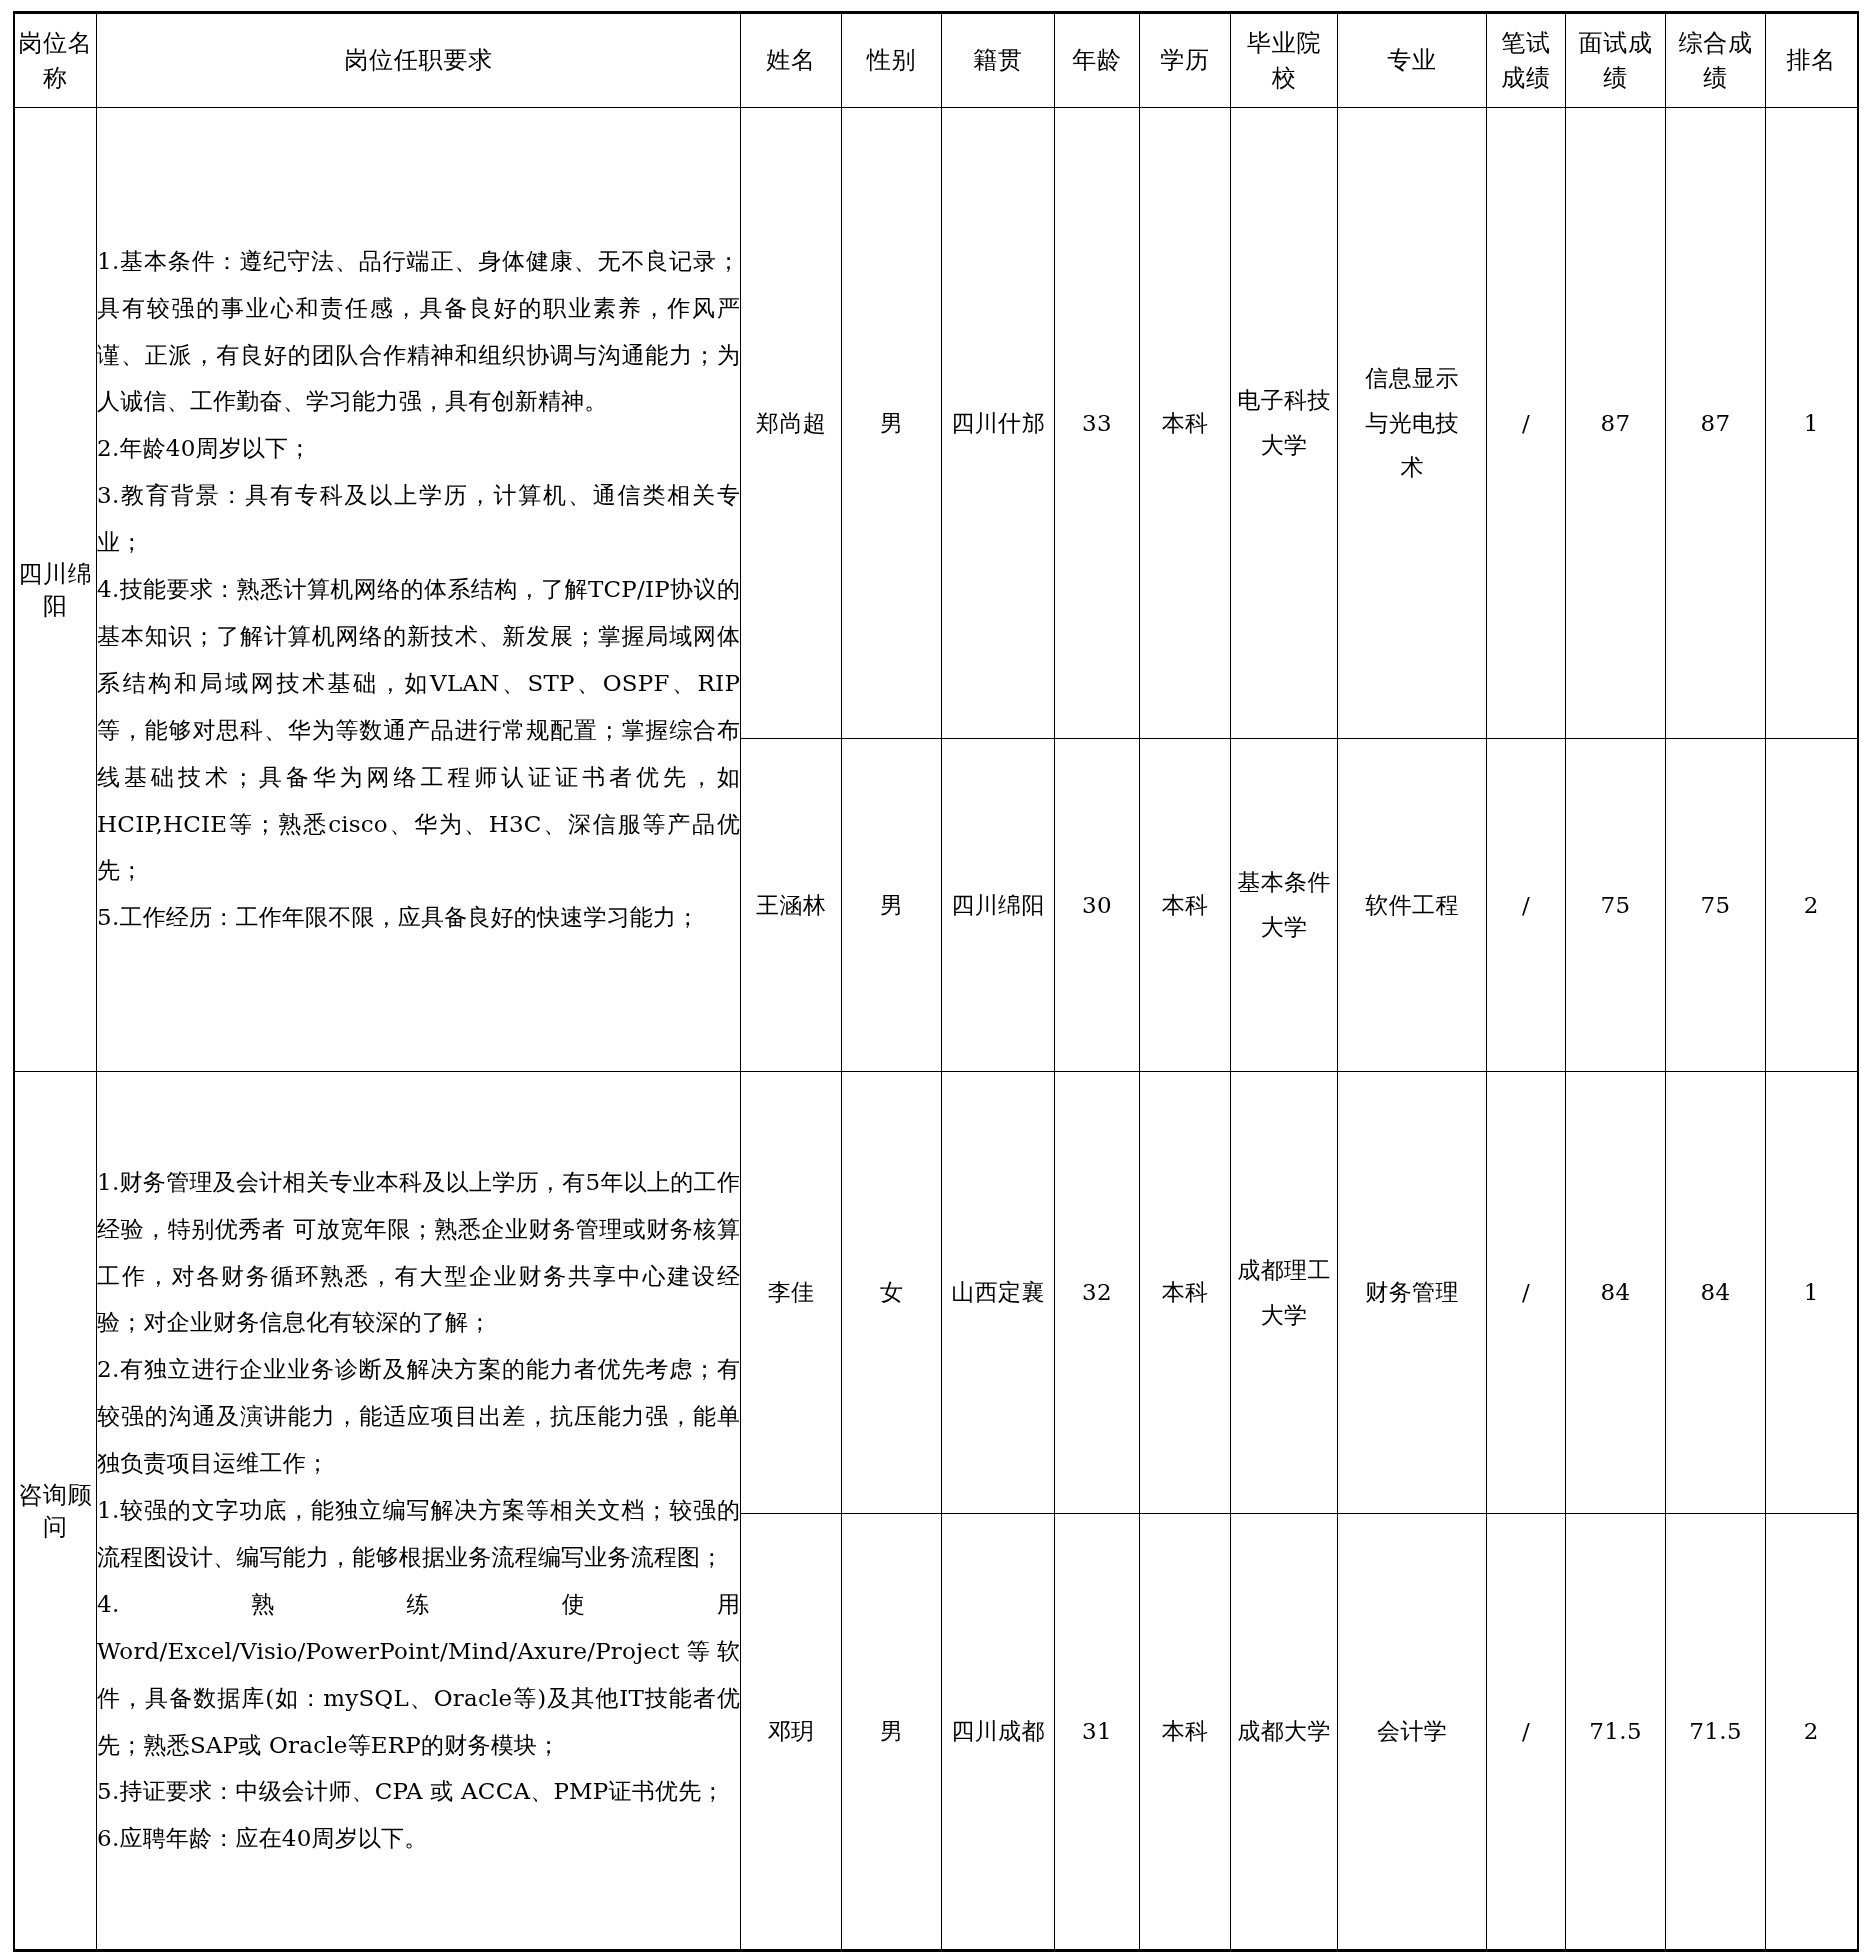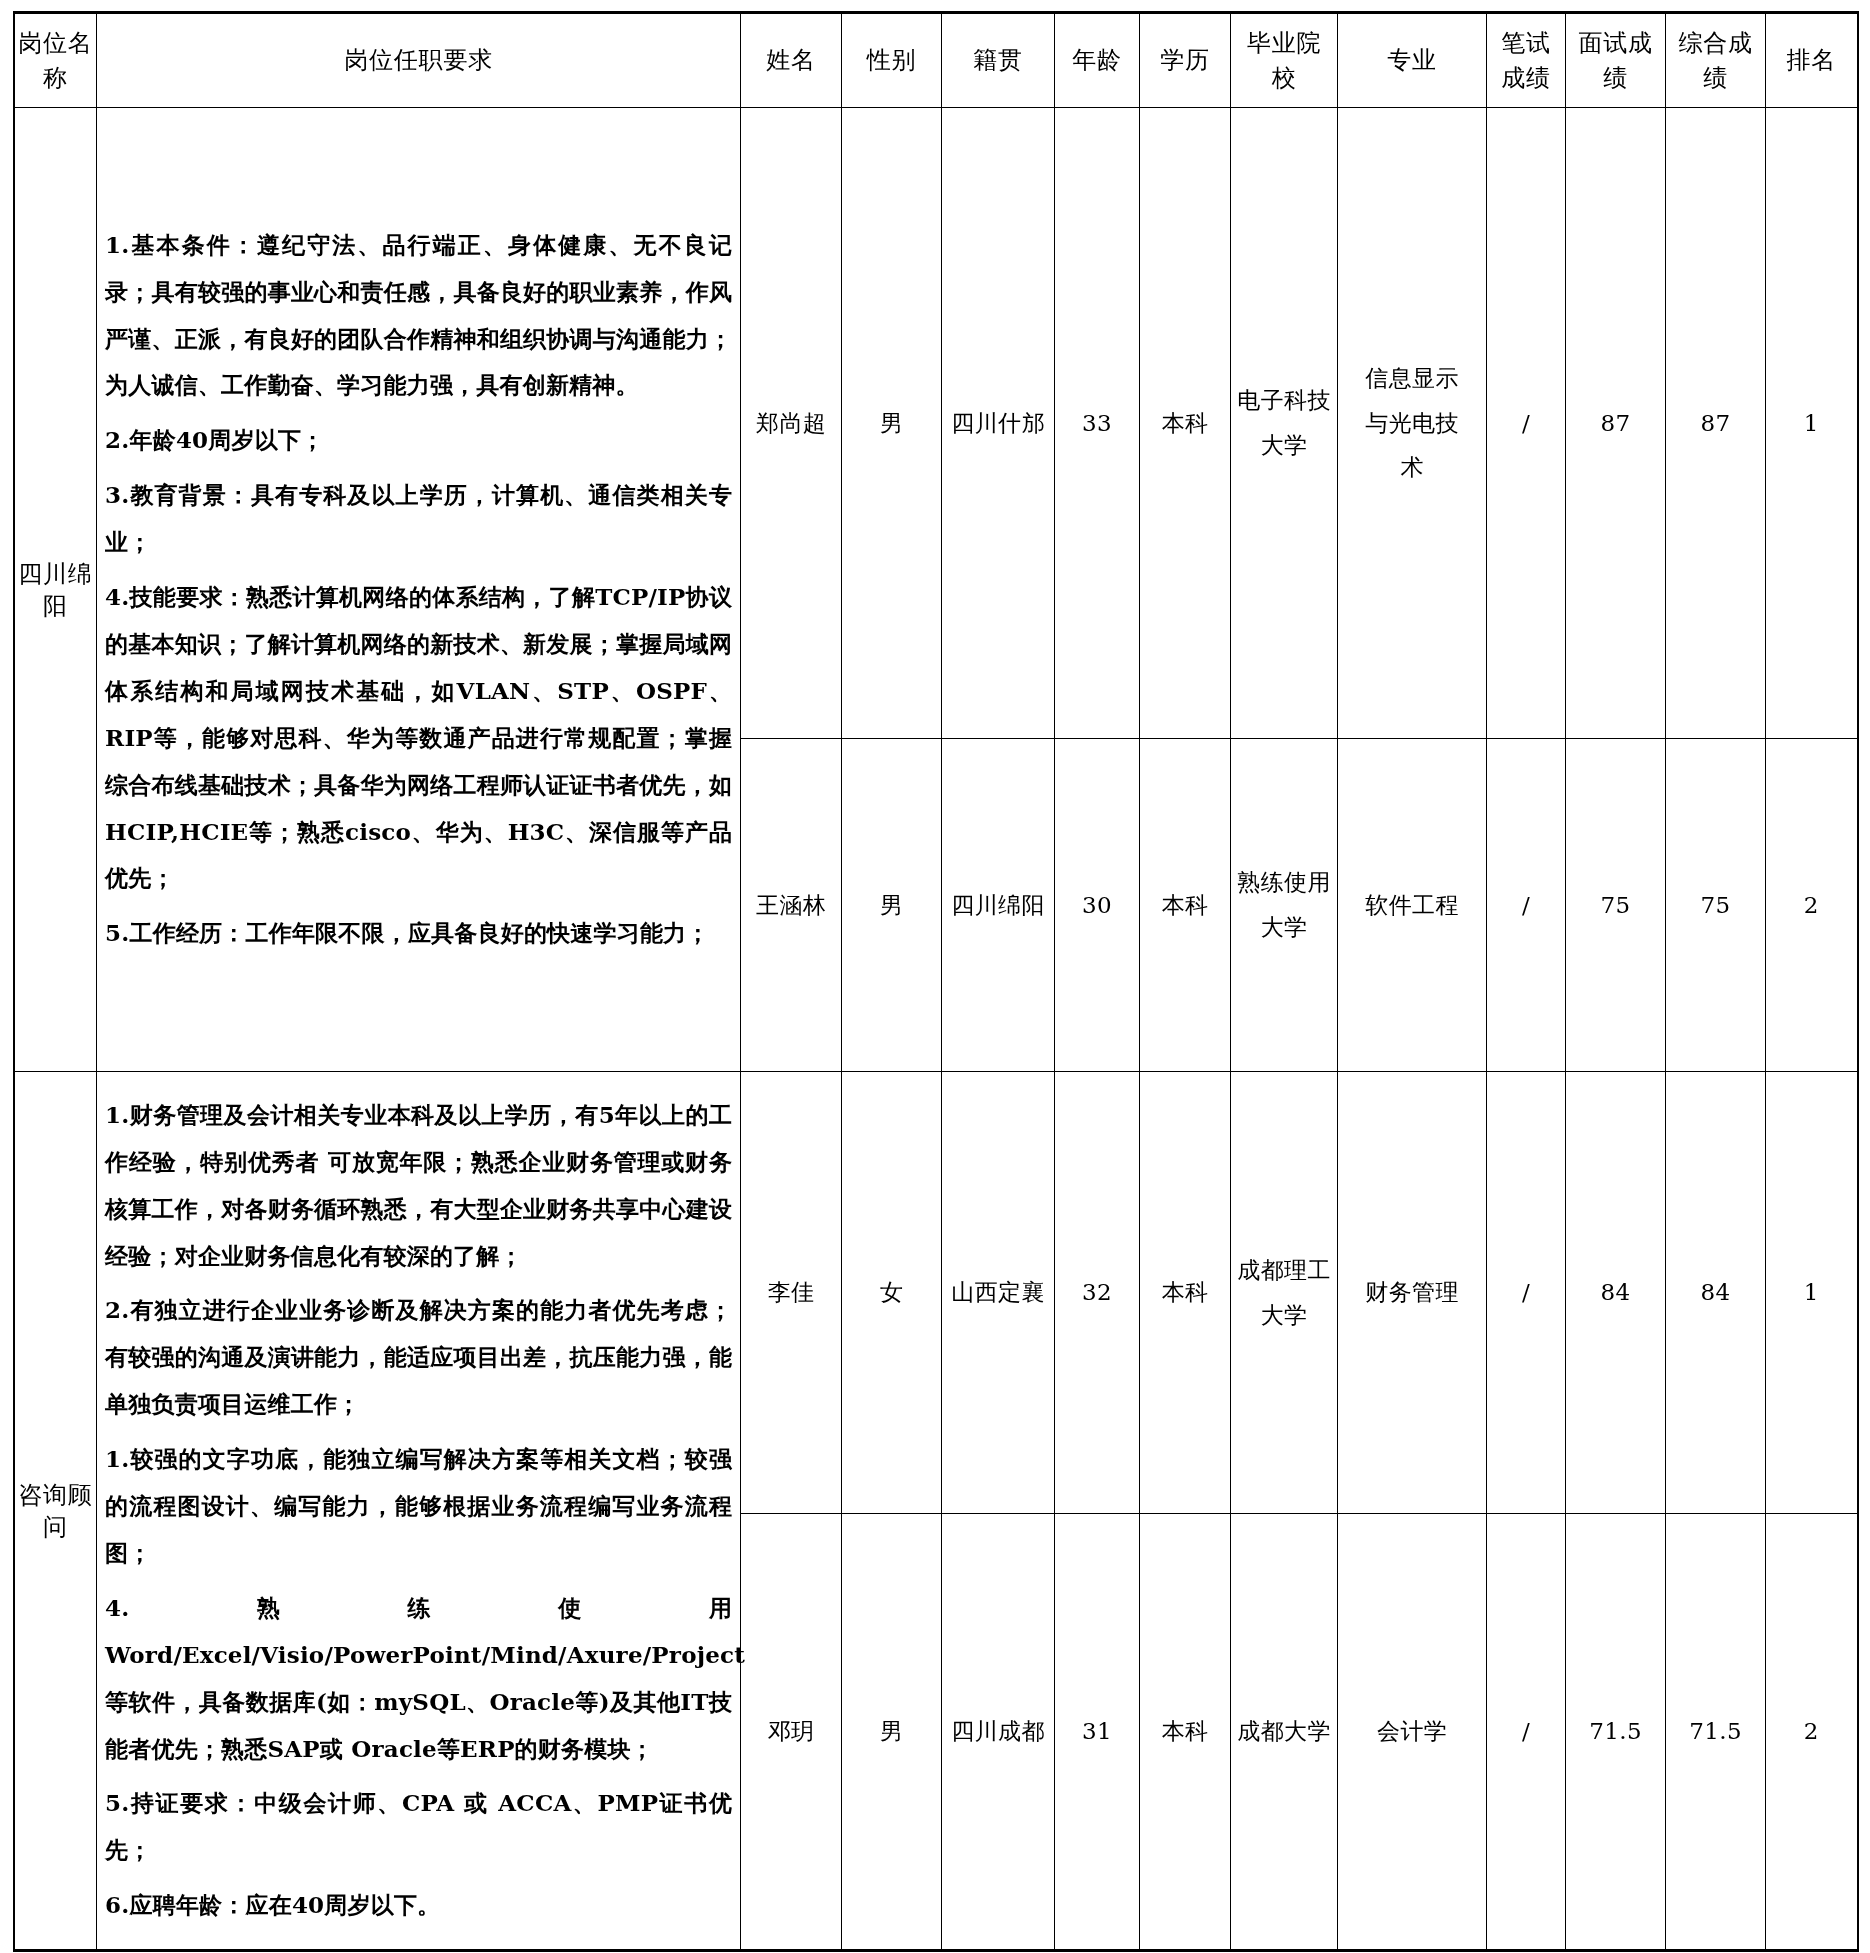--- a/index.html
+++ b/index.html
@@ -60,24 +60,23 @@
   .req {
     font-size: 23px;
     line-height: 2.04;
     text-align: justify;
     text-justify: inter-ideograph;
     padding: 14.2px 20.5px 16px 17.4px;
     vertical-align: top;
     letter-spacing: 0.2px;
   }
   .req p {
-    margin: 8px;
+    margin: 0;
     padding: 0;
     text-indent: 0;
-    font-weight: bold;
   }
   .cand {
     text-align: center;
     font-size: 23px;
     line-height: 1.95;
     letter-spacing: 0.4px;
     padding: 3.2px 2.4px;
   }
   .cand.num { font-size: 23px; letter-spacing: 0.4px; }
   .cand .wrap2 { display: block; }
@@ -179,21 +178,21 @@
           <td class="cand num">87</td>
           <td class="cand num outer-r">1</td>
         </tr>
         <tr>
           <td class="cand" style="height: 332px;">王涵林</td>
           <td class="cand">男</td>
           <td class="cand">四川绵阳</td>
           <td class="cand">30</td>
           <td class="cand">本科</td>
           <td class="cand">
-            <span class="wrap2">熟练使用</span>
+            <span class="wrap2">基本条件</span>
             <span class="wrap2">大学</span>
           </td>
           <td class="cand">
             <span class="wrap2">软件工程</span>
           </td>
           <td class="cand num">/</td>
           <td class="cand num">75</td>
           <td class="cand num">75</td>
           <td class="cand num outer-r">2</td>
         </tr>

